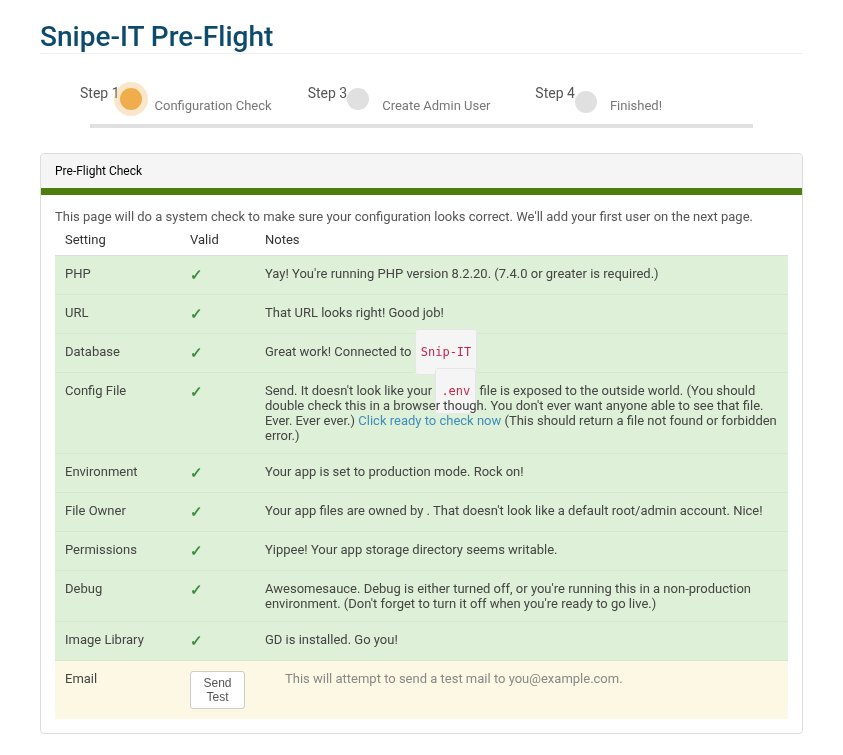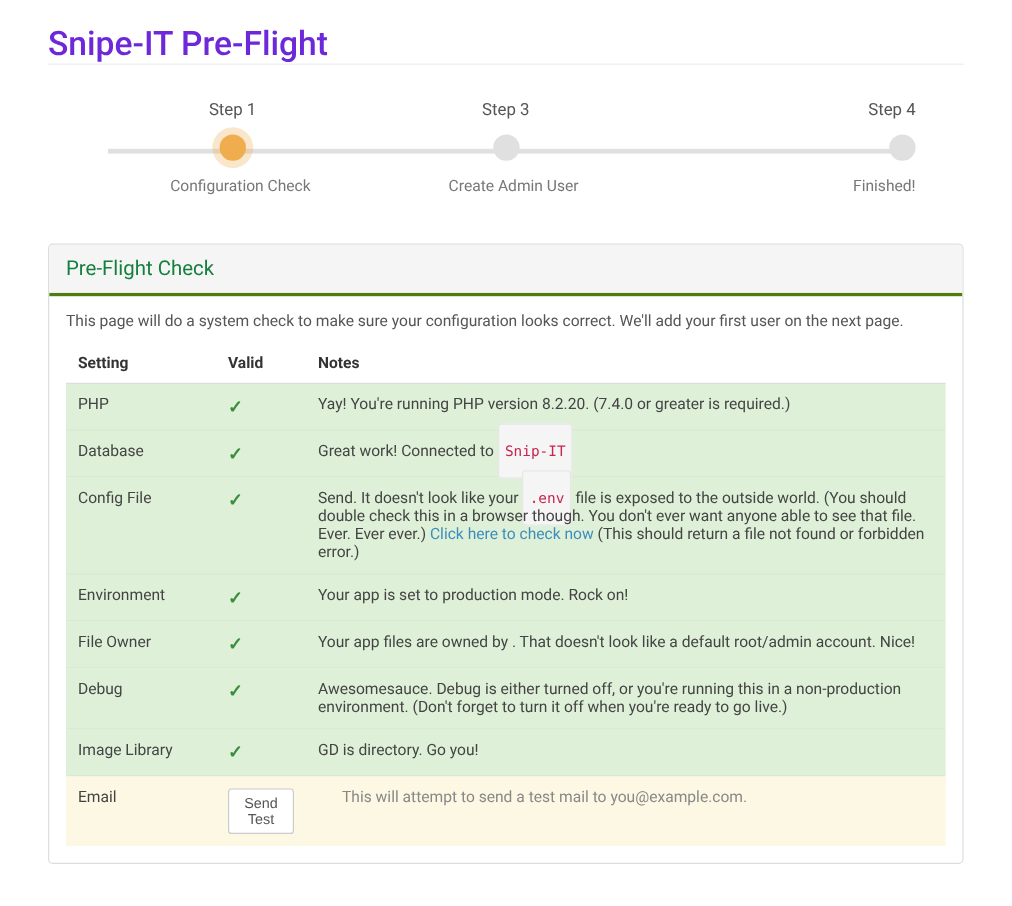--- a/index.html
+++ b/index.html
@@ -6,34 +6,34 @@
     body {
       font-family: -apple-system, BlinkMacSystemFont, "Segoe UI", Roboto, "Helvetica Neue", Arial, sans-serif;
       background: #fff;
       color: #444;
       font-size: 14px;
       padding: 20px 40px;
     }
     .page-title {
       font-size: 28px;
       font-weight: 500;
-      color: #6d28d9;
+      color: #0c4a6e;
       padding-bottom: 0;
       border-bottom: 1px solid #eee;
       margin-bottom: 30px;
     }
     .stepper {
       display: flex;
       justify-content: space-between;
       position: relative;
       margin: 0 40px 40px 40px;
     }
     .step {
       display: flex;
-      flex-direction: column;
+      flex-direction: row;
       align-items: center;
       position: relative;
       z-index: 2;
       flex: 1;
     }
     .step:first-child { align-items: flex-start; }
     .step:last-child { align-items: flex-end; }
     .step-label-top {
       font-size: 14px;
       color: #555;
@@ -65,41 +65,40 @@
       background: #e0e0e0;
       z-index: 1;
     }
     .panel {
       border: 1px solid #ddd;
       border-radius: 4px;
       margin-top: 20px;
     }
     .panel-header {
       background: #f5f5f5;
-      border-bottom: 3px solid #4d7c0f;
+      border-bottom: 7px solid #4d7c0f;
       padding: 10px 14px;
-      font-size: 17px;
-      color: #15803d;
+      font-size: 12px;
+      color: #000000;
       border-radius: 4px 4px 0 0;
     }
     .panel-body {
       padding: 14px;
     }
     .intro-text {
       font-size: 13px;
       color: #555;
-      margin-bottom: 12px;
     }
     table {
       width: 100%;
       border-collapse: collapse;
     }
     thead th {
       text-align: left;
-      font-weight: 700;
+      font-weight: 400;
       font-size: 13px;
       color: #333;
       padding: 8px 10px;
       border-bottom: 1px solid #ddd;
     }
     tbody td {
       padding: 10px 10px;
       font-size: 13px;
       color: #444;
       vertical-align: top;
@@ -188,54 +187,64 @@
           <th>Notes</th>
         </tr>
       </thead>
       <tbody>
         <tr class="success">
           <td>PHP</td>
           <td><span class="check-icon">✓</span></td>
           <td>Yay! You're running PHP version 8.2.20. (7.4.0 or greater is required.)</td>
         </tr>
         <tr class="success">
+          <td>URL</td>
+          <td><span class="check-icon">✓</span></td>
+          <td>That URL looks right! Good job!</td>
+        </tr>
+        <tr class="success">
           <td>Database</td>
           <td><span class="check-icon">✓</span></td>
           <td>
             <span>Great work! Connected to </span><code>Snip-IT</code>
           </td>
         </tr>
         <tr class="success">
           <td>Config File</td>
           <td><span class="check-icon">✓</span></td>
           <td>
-            <span>Send. It doesn't look like your </span><code>.env</code><span> file is exposed to the outside world. (You should double check this in a browser though. You don't ever want anyone able to see that file. Ever. Ever ever.) </span><a href="#" class="link">Click here to check now</a><span> (This should return a file not found or forbidden error.)</span>
+            <span>Send. It doesn't look like your </span><code>.env</code><span> file is exposed to the outside world. (You should double check this in a browser though. You don't ever want anyone able to see that file. Ever. Ever ever.) </span><a href="#" class="link">Click ready to check now</a><span> (This should return a file not found or forbidden error.)</span>
           </td>
         </tr>
         <tr class="success">
           <td>Environment</td>
           <td><span class="check-icon">✓</span></td>
           <td>Your app is set to production mode. Rock on!</td>
         </tr>
         <tr class="success">
           <td>File Owner</td>
           <td><span class="check-icon">✓</span></td>
           <td>
             <span>Your app files are owned by </span><span> . That doesn't look like a default root/admin account. Nice!</span>
           </td>
         </tr>
         <tr class="success">
+          <td>Permissions</td>
+          <td><span class="check-icon">✓</span></td>
+          <td>Yippee! Your app storage directory seems writable.</td>
+        </tr>
+        <tr class="success">
           <td>Debug</td>
           <td><span class="check-icon">✓</span></td>
           <td>Awesomesauce. Debug is either turned off, or you're running this in a non-production environment. (Don't forget to turn it off when you're ready to go live.)</td>
         </tr>
         <tr class="success">
           <td>Image Library</td>
           <td><span class="check-icon">✓</span></td>
-          <td>GD is directory. Go you!</td>
+          <td>GD is installed. Go you!</td>
         </tr>
         <tr class="warning">
           <td>Email</td>
           <td>
             <button class="btn-default">Send Test</button>
           </td>
           <td>
             <span class="email-note">This will attempt to send a test mail to you@example.com.</span>
           </td>
         </tr>

